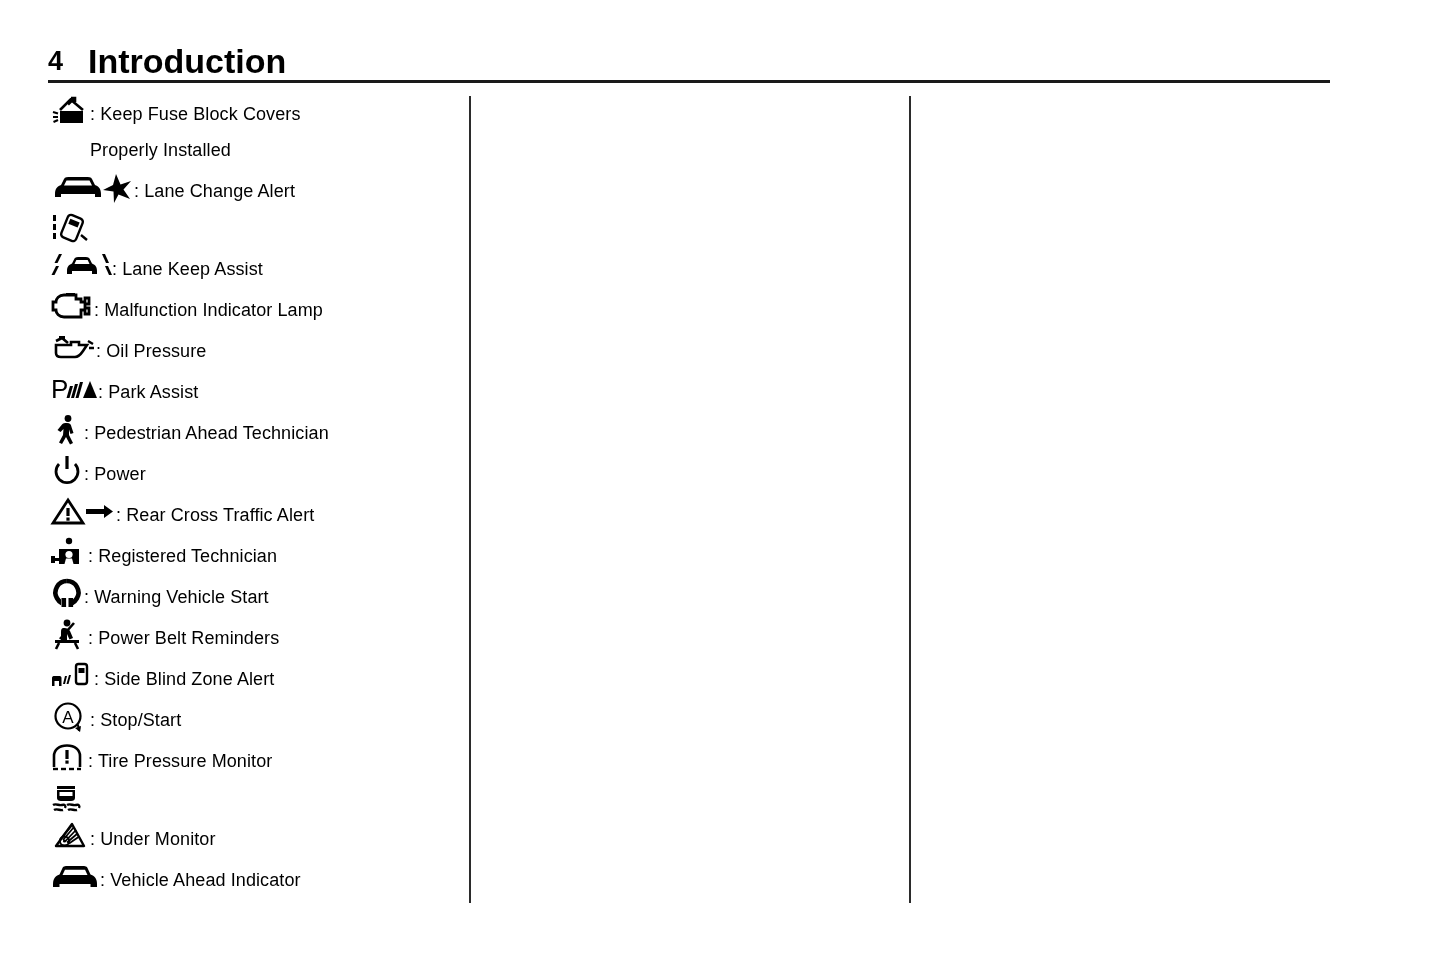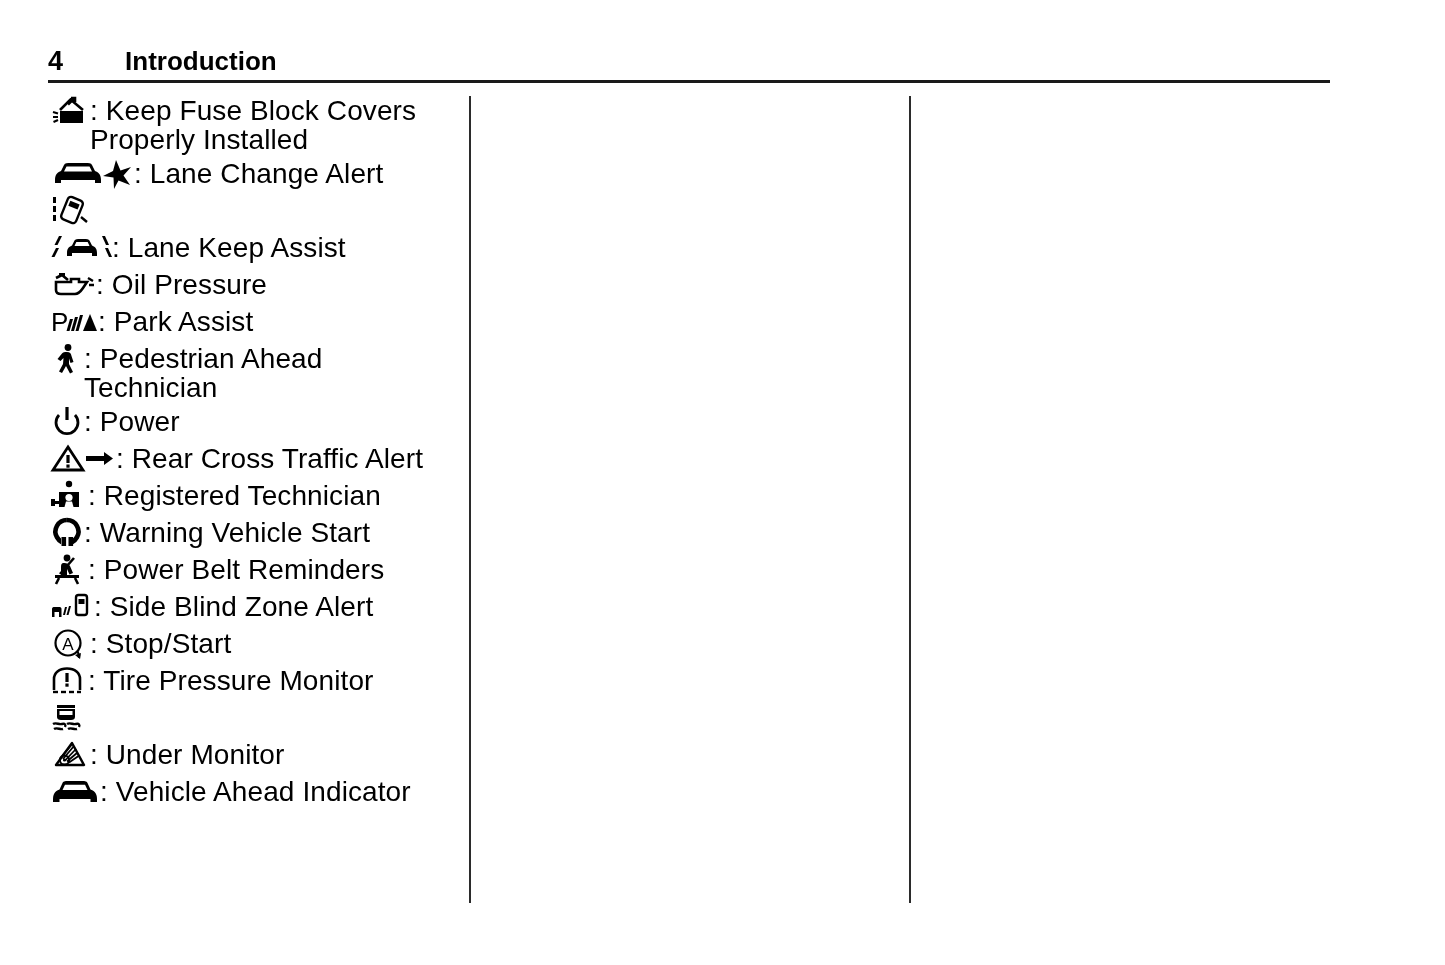--- a/index.html
+++ b/index.html
@@ -31,24 +31,24 @@
     display: flex;
     align-items: flex-start;
   }
   .page-number {
     font-size: 27px;
     font-weight: bold;
     line-height: 34px;
     letter-spacing: 0px;
   }
   .header-title {
-    font-size: 26px;
+    font-size: 34px;
     font-weight: bold;
     line-height: 34px;
-    margin-left: 62px;
+    margin-left: 25px;
     text-align: center;
   }
   .header-rule {
     position: absolute;
     left: 48px;
     top: 80px;
     width: 1282px;
     height: 3px;
     background: #1a1a1a;
   }
@@ -80,22 +80,22 @@
     flex: 0 0 auto;
     height: 34px;
     display: flex;
     align-items: center;
     justify-content: flex-start;
   }
   .symbol-icon svg {
     display: block;
   }
   .symbol-text {
-    font-size: 28px;
-    line-height: 29px;
+    font-size: 18px;
+    line-height: 36px;
     padding-top: 2px;
     white-space: pre-wrap;
     letter-spacing: 0.1px;
   }
 </style>
 </head>
 <body>
 
 <div class="page">
 
@@ -161,20 +161,29 @@
             <path d="M52 4 L55 4 L59 13 L56 13 Z"></path>
             <path d="M55 16 L58 16 L62 25 L59 25 Z"></path>
           </g>
           <path d="M17 21 C17 16 19.5 14.5 22 13.5 L24.5 8.5 C25.3 7 27 7 30.5 7 L33.5 7 C37 7 38.7 7 39.5 8.5 L42 13.5 C44.5 14.5 47 16 47 21 L47 24 L42 24 L42 21 L22 21 L22 24 L17 24 Z" fill="#000"></path>
           <path d="M26.3 10 L37.7 10 L39.5 14 L24.5 14 Z" fill="#fff"></path>
         </svg>
       </span>
       <span class="symbol-text">: Lane Keep Assist</span>
     </div>
 
+    <div class="symbol-entry">
+      <span class="symbol-icon">
+        <svg width="44" height="32" viewBox="0 0 44 32">
+          <path d="M14 4 L26 4 L26 8 L31 8 L31 11 L35 11 L35 7 L39 7 L39 13 L35 13 L35 17 L39 17 L39 23 L35 23 L35 19 L31 19 L31 26 L14 26 C9 26 6 22.5 6 19 L3 19 L3 11 L6 11 C6 7.5 9 4 14 4 Z" fill="none" stroke="#000" stroke-width="2.8" stroke-linejoin="miter"></path>
+          <rect x="16" y="2" width="9" height="3" fill="#000"></rect>
+        </svg>
+      </span>
+      <span class="symbol-text">: Malfunction Indicator Lamp</span>
+    </div>
 
     <div class="symbol-entry">
       <span class="symbol-icon">
         <svg width="46" height="32" viewBox="0 0 46 32">
           <path d="M6 13 L6 21 C6 24 8 25 11 25 L25 25 C29 25 31 22 33 19 L37 13 L33 13 L29 13 L29 10 L21 10 L21 13 L10 13 Z" fill="none" stroke="#000" stroke-width="2.6" stroke-linejoin="miter"></path>
           <path d="M12 6 L18 11 M12 6 L6 9" stroke="#000" stroke-width="2.6" fill="none"></path>
           <rect x="9" y="4" width="6" height="3" fill="#000"></rect>
           <path d="M38 9 L43 12 M39 16 L44 16" stroke="#000" stroke-width="2.4" fill="none"></path>
         </svg>
       </span>

